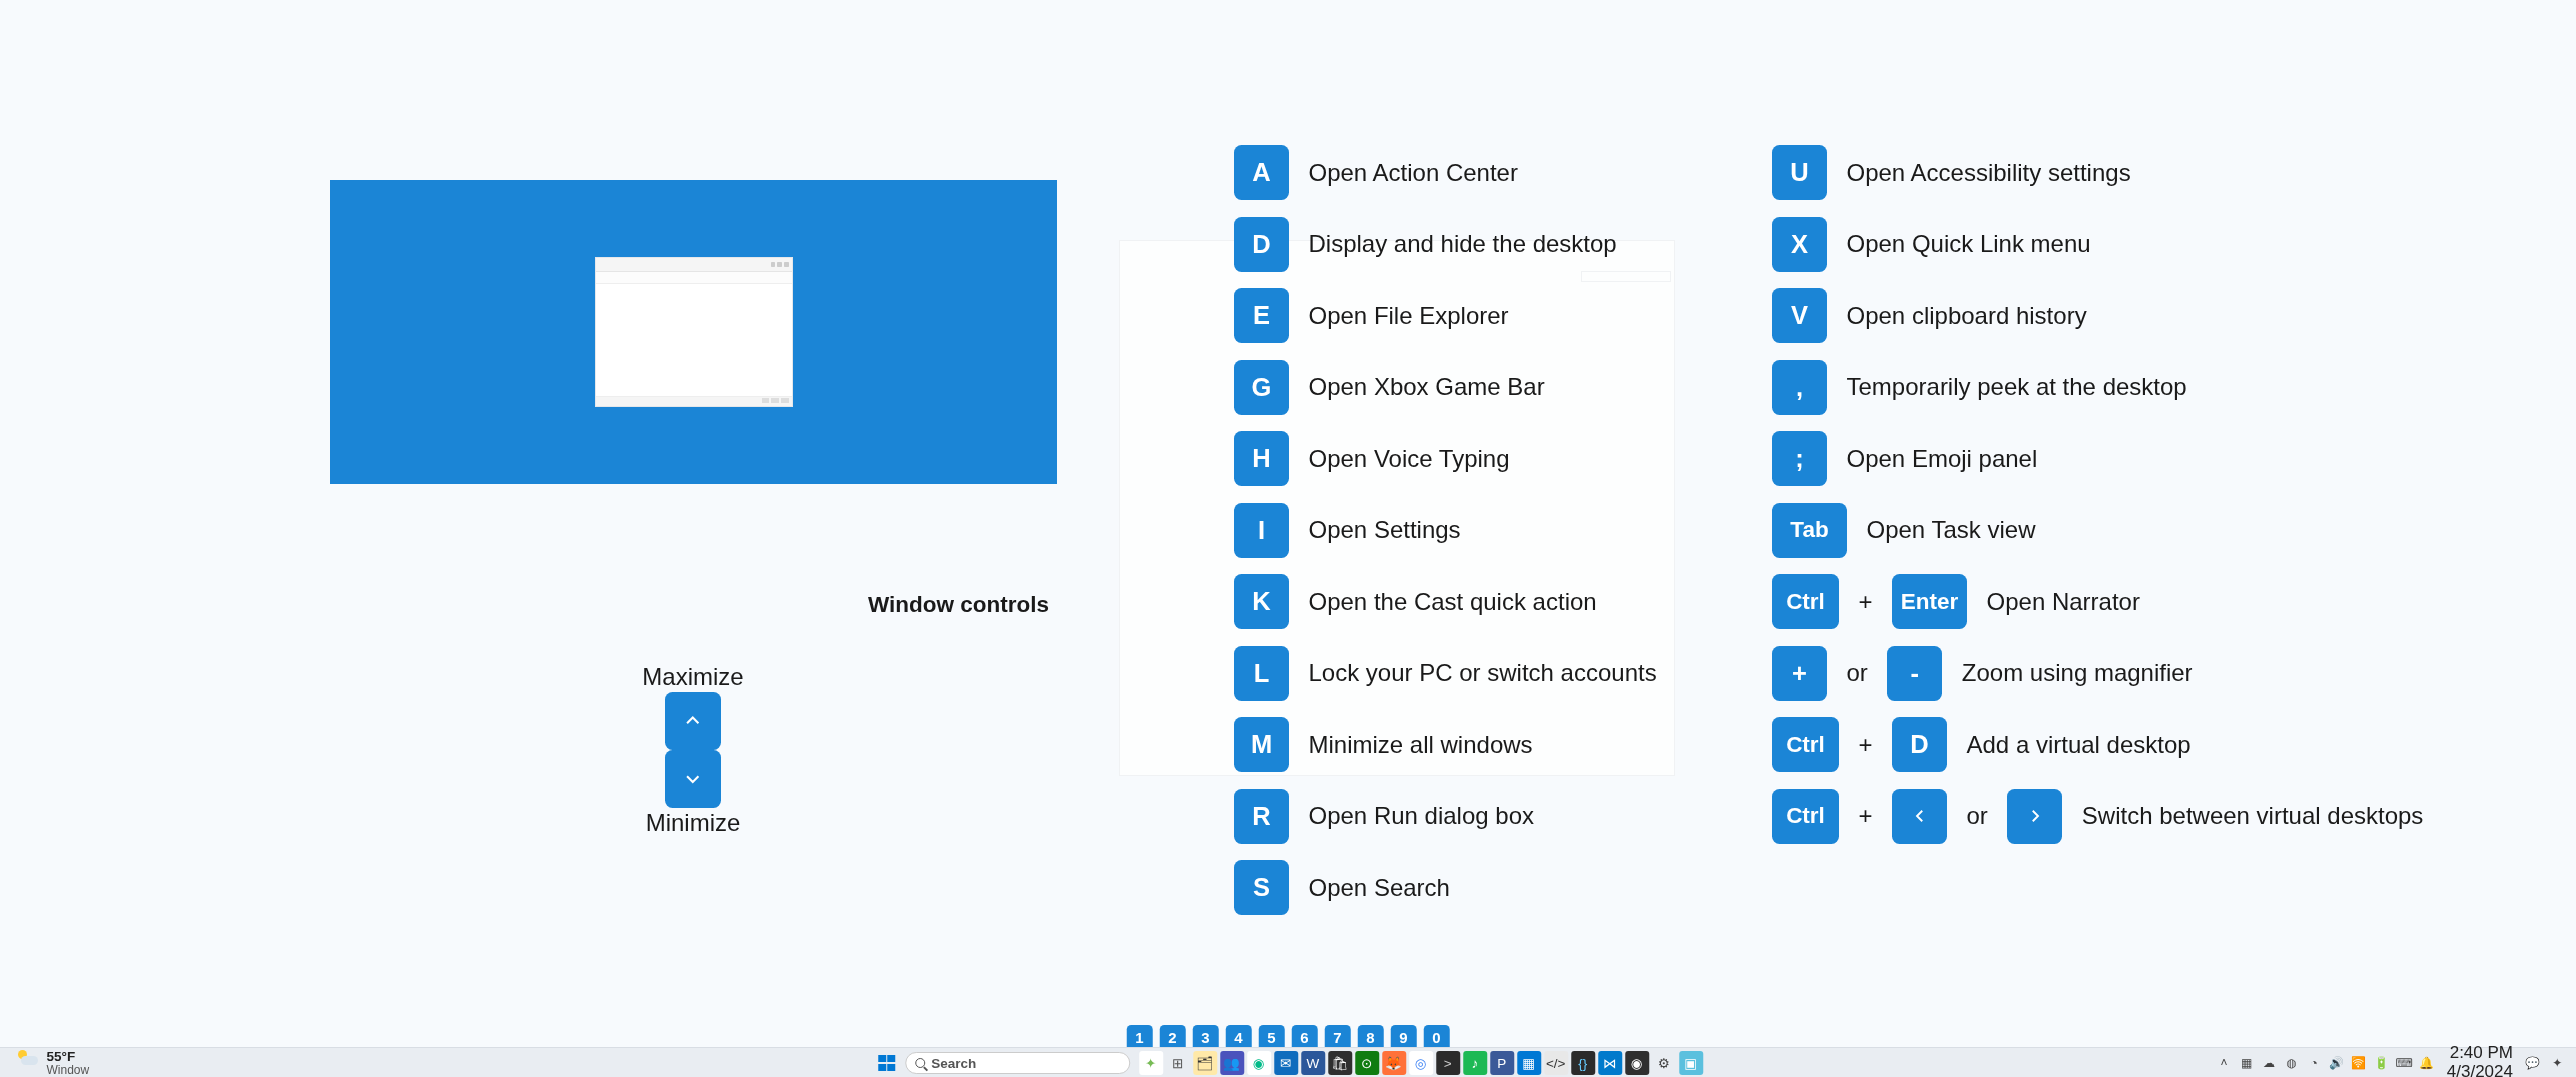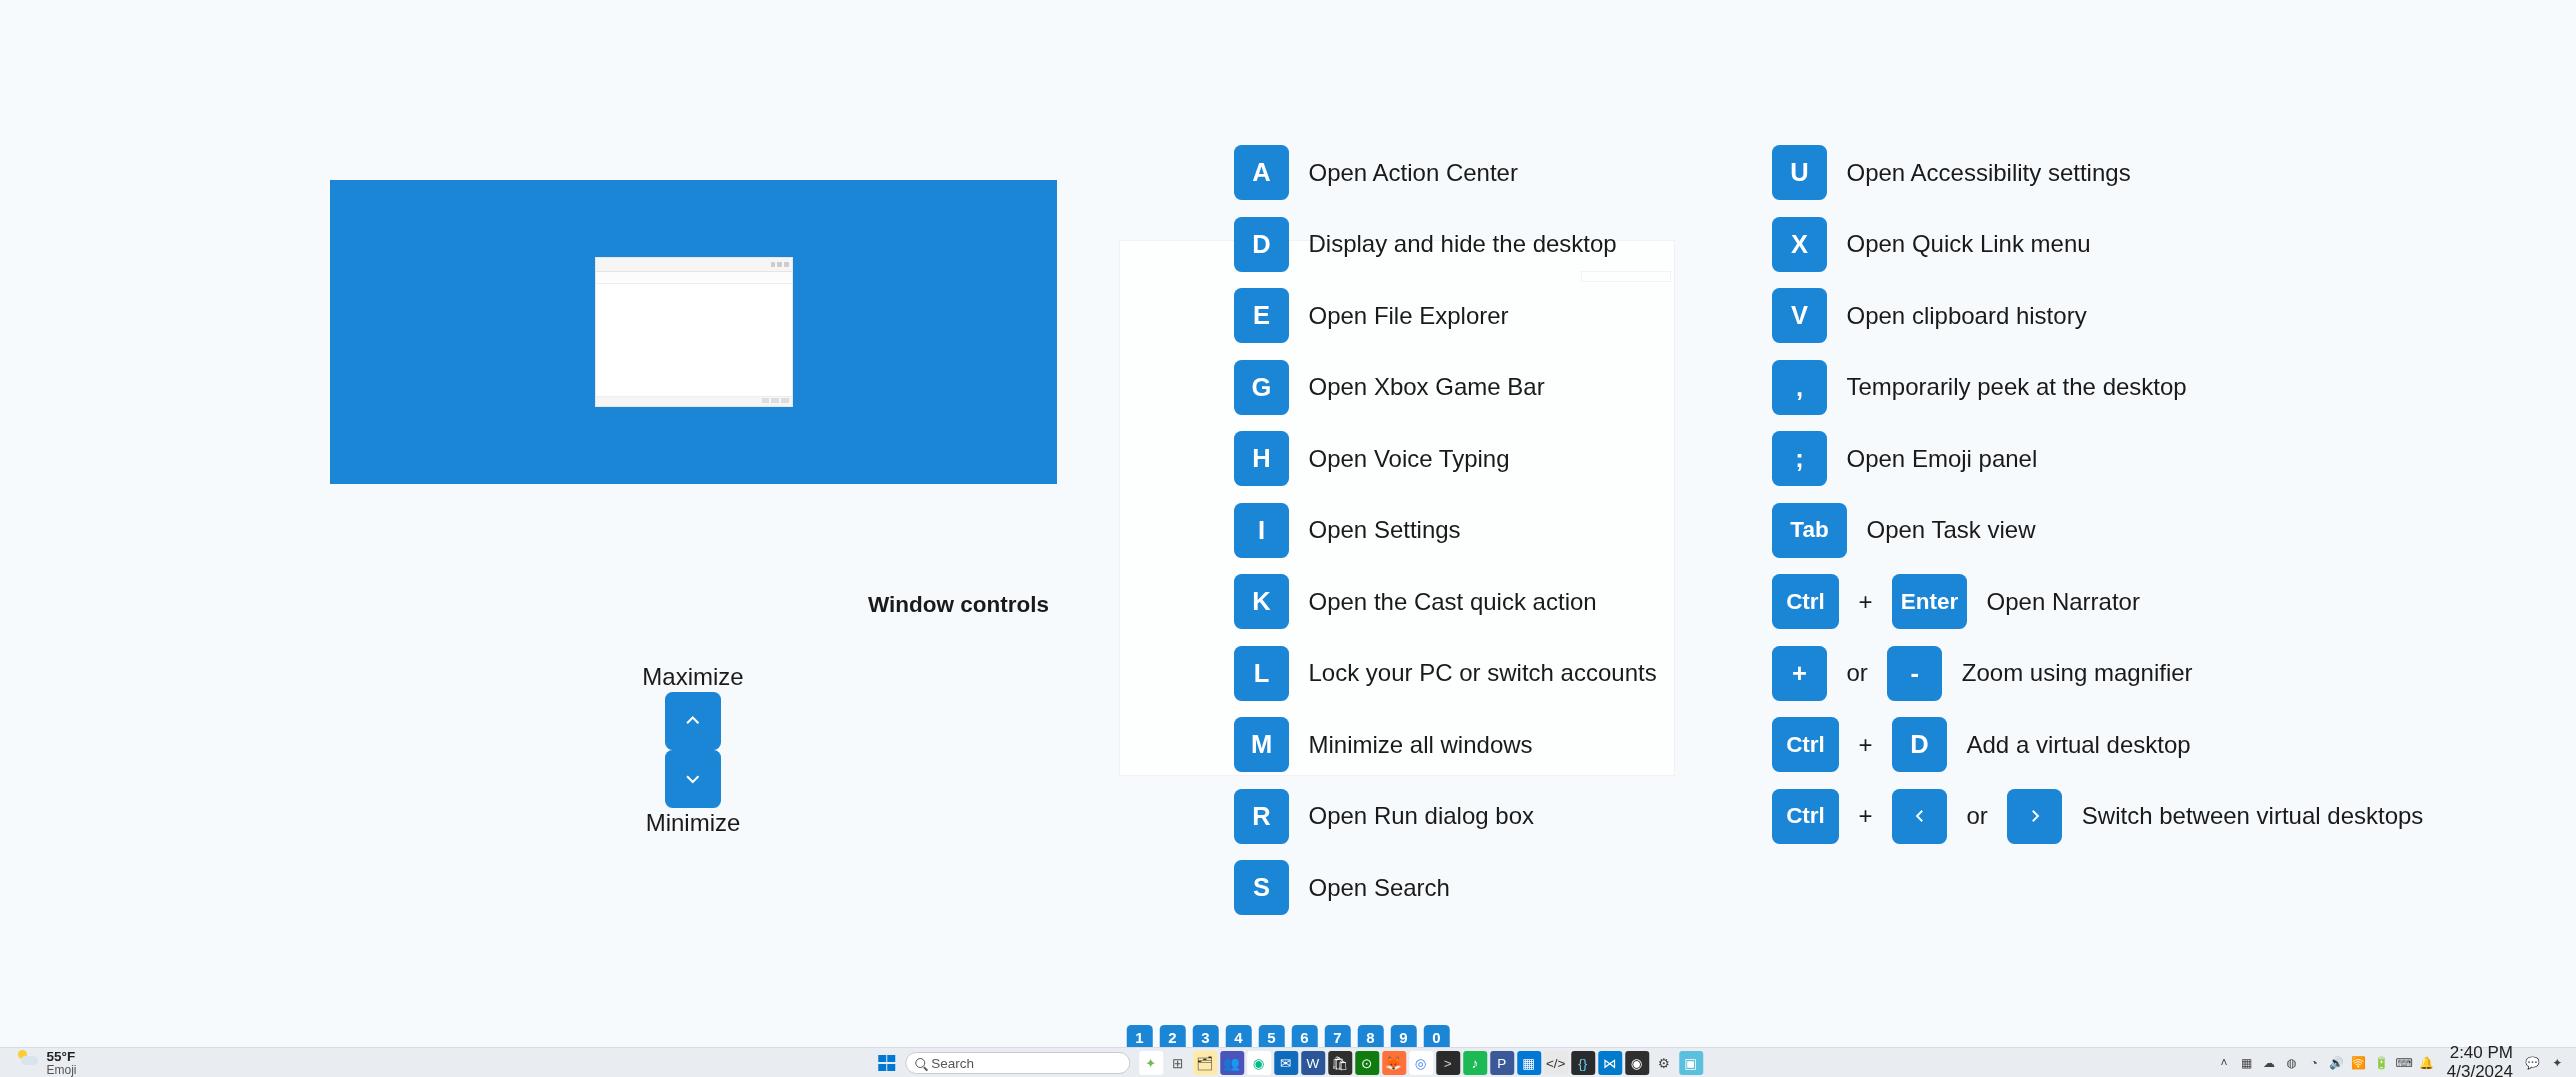--- a/index.html
+++ b/index.html
@@ -228,21 +228,21 @@
     position:relative;
   }
   .search-box .mag::after {
     content:'';
     position:absolute;
     width:5.2px; height:1.5px;
     background:#555;
     bottom:-2.2px; right:-3.7px;
     transform:rotate(45deg);
   }
-  .search-box span { color:#555; font-size:13.5px; }
+  .search-box span { color:#555; font-size:13.5px;font-weight:bold; }
 
   .task-icon {
     width:24px; height:24px;
     border-radius:3px;
     display:flex; align-items:center; justify-content:center;
     font-size:13.5px;
   }
 
   .systray {
     position:absolute;
@@ -433,21 +433,21 @@
   </div>
 
 <div class="taskbar">
   <div class="weather">
     <div class="weather-icon">
         <div class="sun"></div>
         <div class="cloud"></div>
       </div>
     <div class="weather-text">
       <div class="temp">55°F</div>
-      <div class="cond">Emoji</div>
+      <div class="cond">Window</div>
     </div>
   </div>
 
   <div class="task-center">
     <div class="start-btn">
       <div class="grid">
           <div></div>
           <div></div>
           <div></div>
           <div></div>

